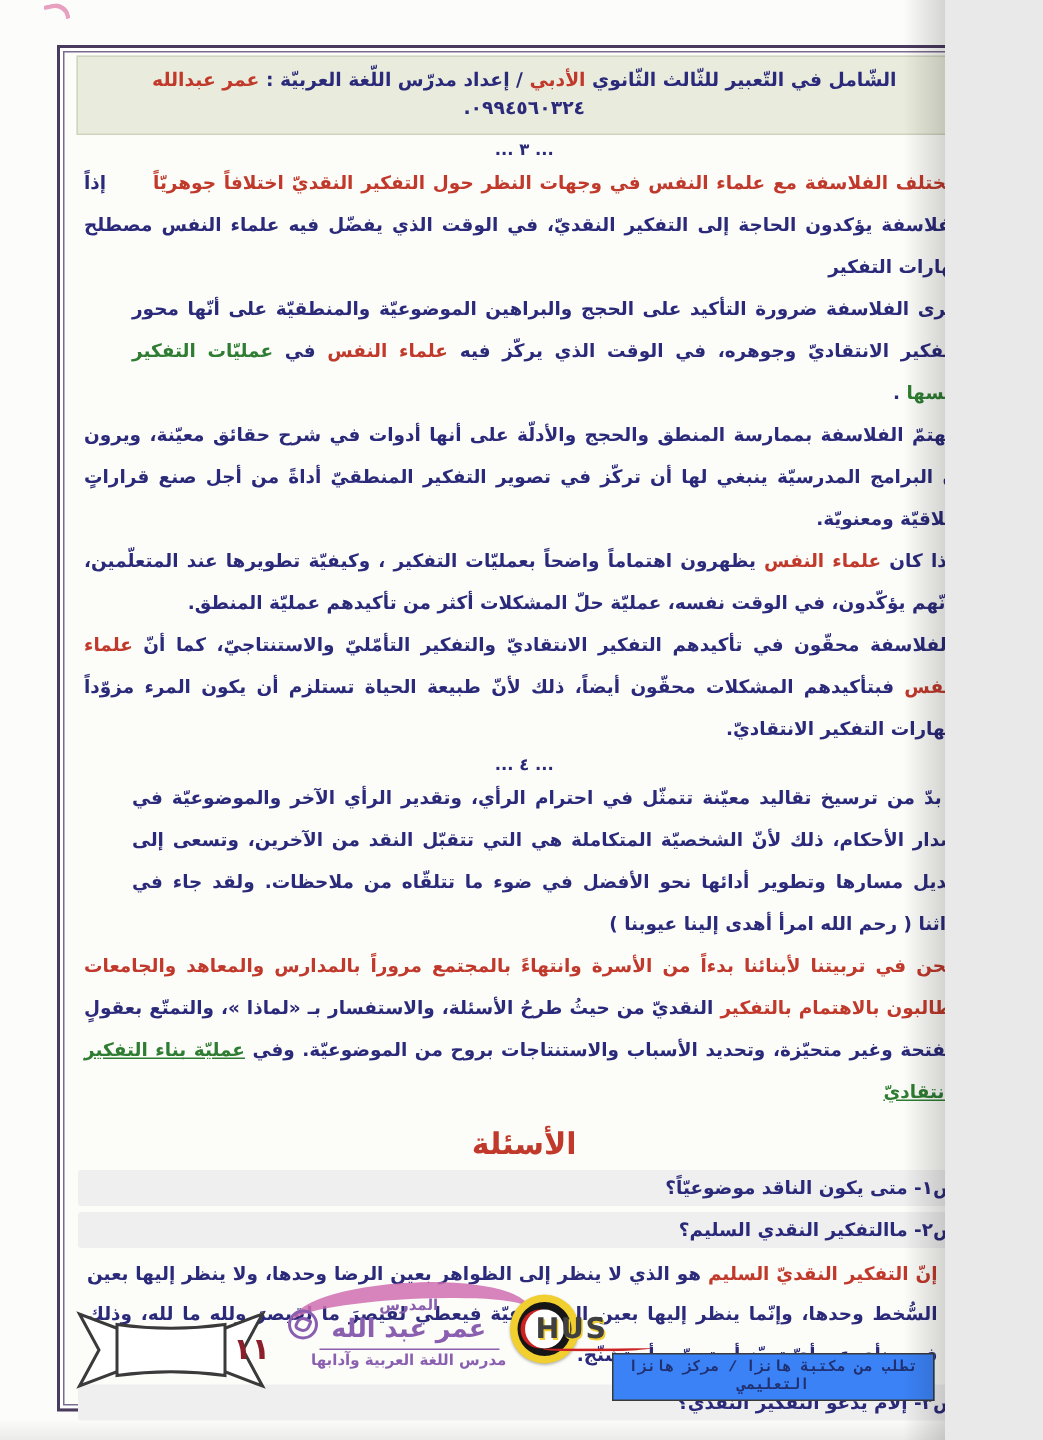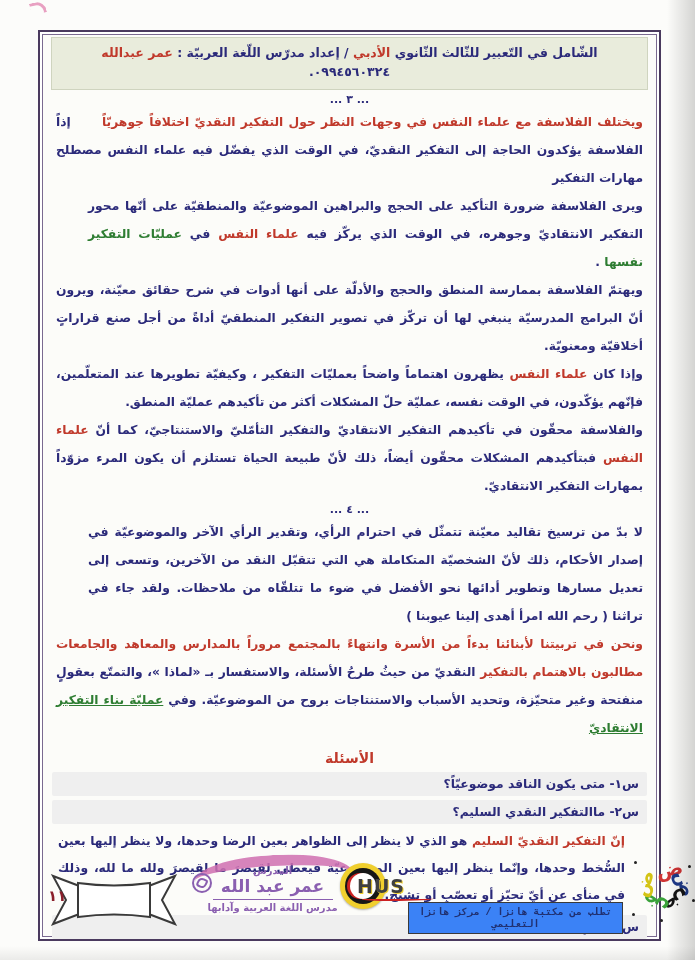--- a/index.html
+++ b/index.html
@@ -2,21 +2,21 @@
 <html lang="ar" style="--navy: #2b2a7a; --red: #c0392b; --green: #2e7d32; --purple: #8a5fb0; --frame: #4a3a5e; --band_bg: #e9ecdc; --qband_bg: #efefef; --magenta: #cf6fb0; --logo_yellow: #f0cf2e; --logo_red: #cc2222;"><head>
 <meta charset="utf-8">
 <style>
   :root{
     --navy:#2b2a7a; --red:#c0392b; --green:#2e7d32; --purple:#8a5fb0;
     --frame:#4a3a5e; --band_bg:#e9ecdc; --qband_bg:#efefef; --magenta:#cf6fb0;
     --logo_yellow:#f0cf2e; --logo_red:#cc2222;
   }
   *{margin:0;padding:0;box-sizing:border-box;}
   body{width:695px;height:960px;font-family:"DejaVu Sans",sans-serif;background:#e9e9e9;}
-  .page{position:relative;width:695px;height:960px;background:#fcfcfa;overflow:hidden;}
+  .page{position:relative;width:630px;height:960px;background:#fcfcfa;overflow:hidden;}
   .photo-edge{position:absolute;top:0;right:0;width:28px;height:100%;
     background:linear-gradient(to right,rgba(0,0,0,0),rgba(0,0,0,.16));}
   .photo-edge-bottom{position:absolute;bottom:0;left:0;width:100%;height:14px;
     background:linear-gradient(to bottom,rgba(0,0,0,0),rgba(0,0,0,.07));}
   .corner-scribble{position:absolute;top:2px;left:30px;width:16px;height:12px;
     border-top:3px solid #e48ab4;border-right:3px solid #e48ab4;border-radius:0 10px 0 0;transform:rotate(-12deg);opacity:.8;}
 
   .frame{position:absolute;left:38px;top:30px;width:623px;height:911px;
     background:#fcfcf9;border:2px solid var(--frame);
     box-shadow:inset 0 0 0 2px #fff, inset 0 0 0 3px #7a6a90;}
@@ -29,32 +29,32 @@
   .marker{ text-align:center;color:var(--navy);font-size:11px;font-weight:700;padding:3px 0 2px;}
 
   .content{padding:0 5px;}
   .para{font-size:12.3px;line-height:28px;color:var(--navy);text-align:justify;font-weight:600;}
   .para.bold{font-weight:700;margin-left:32px;}
   .red{color:var(--red);}
   .green{color:var(--green);}
   .u{text-decoration:underline;}
   .gap-after-red{margin-right:26px;}
 
-  .heading-q{text-align:center;color:var(--red);font-weight:800;font-size:14px;margin:8px 0 6px;}
+  .heading-q{text-align:center;color:var(--red);font-weight:800;font-size:20px;margin:8px 0 6px;}
 
   .q-band{background:var(--qband_bg);border-radius:2px;color:var(--navy);font-weight:700;
     font-size:12.3px;padding:5px 8px;margin:4px -4px 2px -4px;}
   .answer{font-size:12.3px;line-height:27px;color:var(--navy);font-weight:600;text-align:justify;padding:2px 18px 2px 2px;}
 
   .footer{position:absolute;bottom:2px;left:0;width:100%;height:76px;}
 
   .ribbon{position:absolute;left:8px;bottom:8px;width:132px;height:58px;}
   .ribbon svg{display:block;}
-  .ribbon .num{position:absolute;top:16px;left:0;width:100%;text-align:left;
-    color:#8b1f2b;font-weight:800;font-size:15px;letter-spacing:2px;}
+  .ribbon .num{position:absolute;top:16px;left:0;width:100%;text-align:right;
+    color:#8b1f2b;font-weight:800;font-size:20px;letter-spacing:2px;}
 
   .stamp{position:absolute;left:150px;bottom:6px;width:165px;height:68px;direction:rtl;text-align:center;color:var(--purple);}
   .stamp .swoosh{position:absolute;top:-8px;right:2px;width:158px;height:44px;border-radius:50%;
     border-top:11px solid rgba(207,111,176,.85);transform:rotate(-3deg);}
   .stamp .roundel{position:absolute;top:10px;left:2px;width:20px;height:20px;border:2px solid var(--purple);
     border-radius:50%;}
   .stamp .roundel::after{content:"";position:absolute;inset:3px;border:2px solid var(--purple);
     border-radius:50% 20% 50% 30%;transform:rotate(25deg);}
   .stamp .t1{font-size:10px;font-weight:700;padding-top:2px;}
   .stamp .t2{font-size:17px;font-weight:800;line-height:1.25;}

